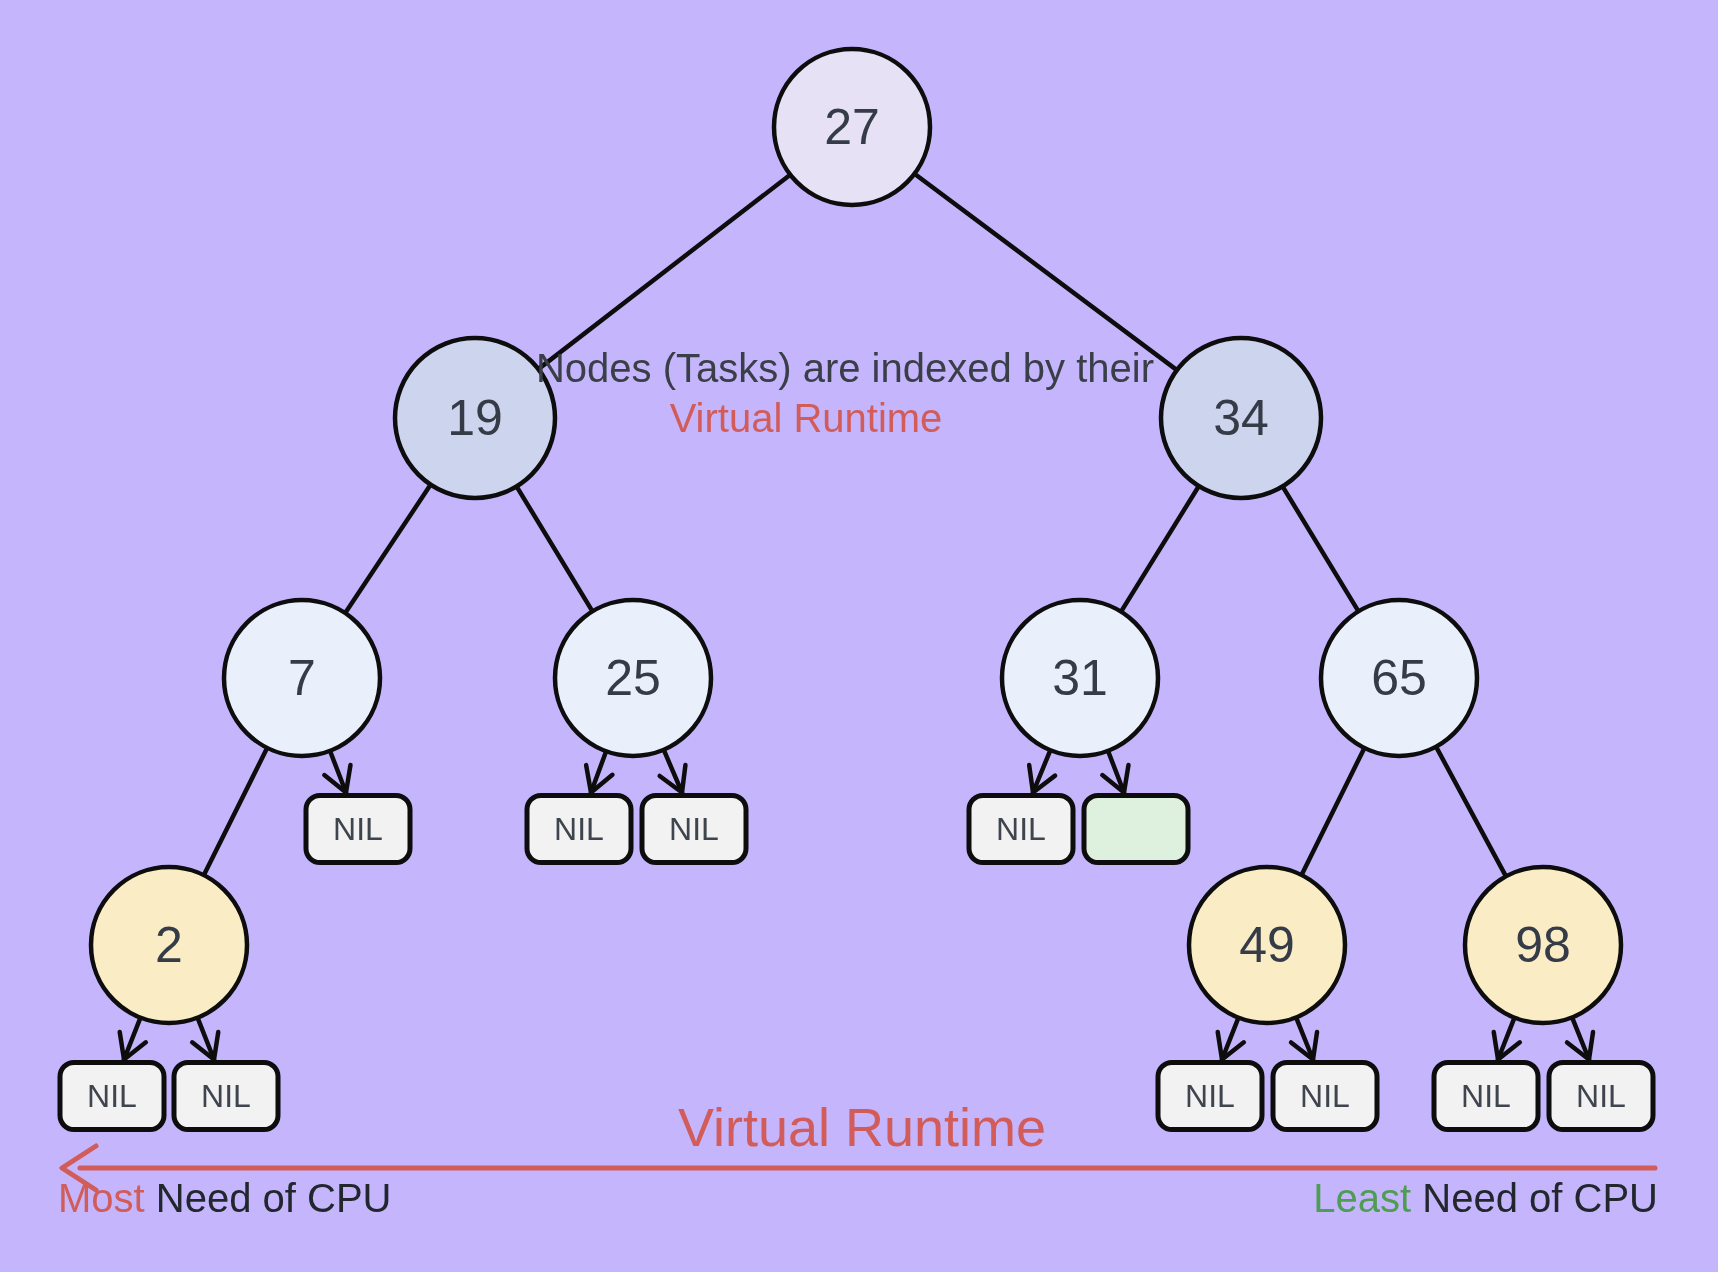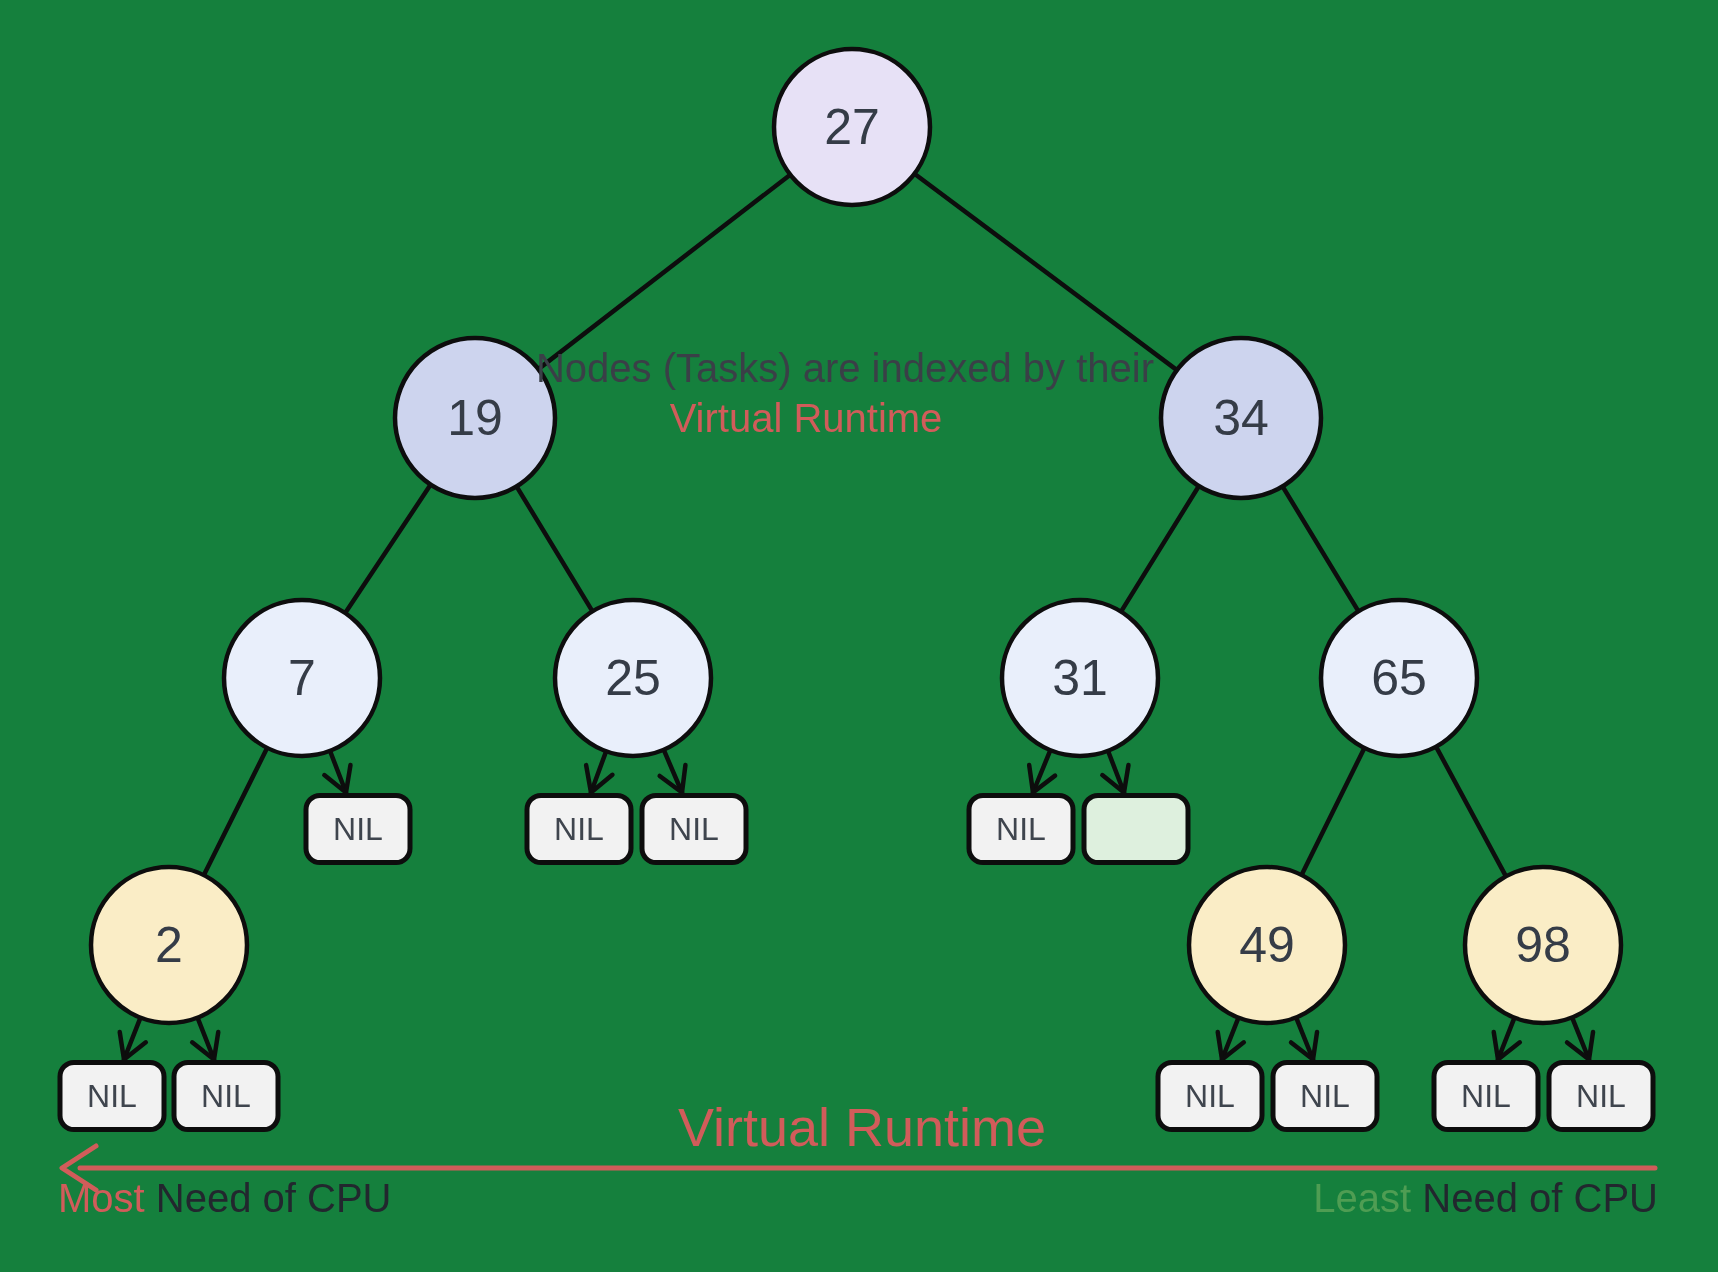--- a/index.html
+++ b/index.html
@@ -4,21 +4,21 @@
 <style>
   html, body {
     margin: 0;
     padding: 0;
     background: #ffffff;
   }
   .canvas {
     position: relative;
     width: 1718px;
     height: 1272px;
-    background: #15803d;
+    background: #c4b5fd;
     overflow: hidden;
   }
   svg text {
     font-family: "Liberation Sans", "DejaVu Sans", sans-serif;
   }
   .node-label {
     font-size: 50px;
     fill: #353c47;
   }
   .nil-label {

